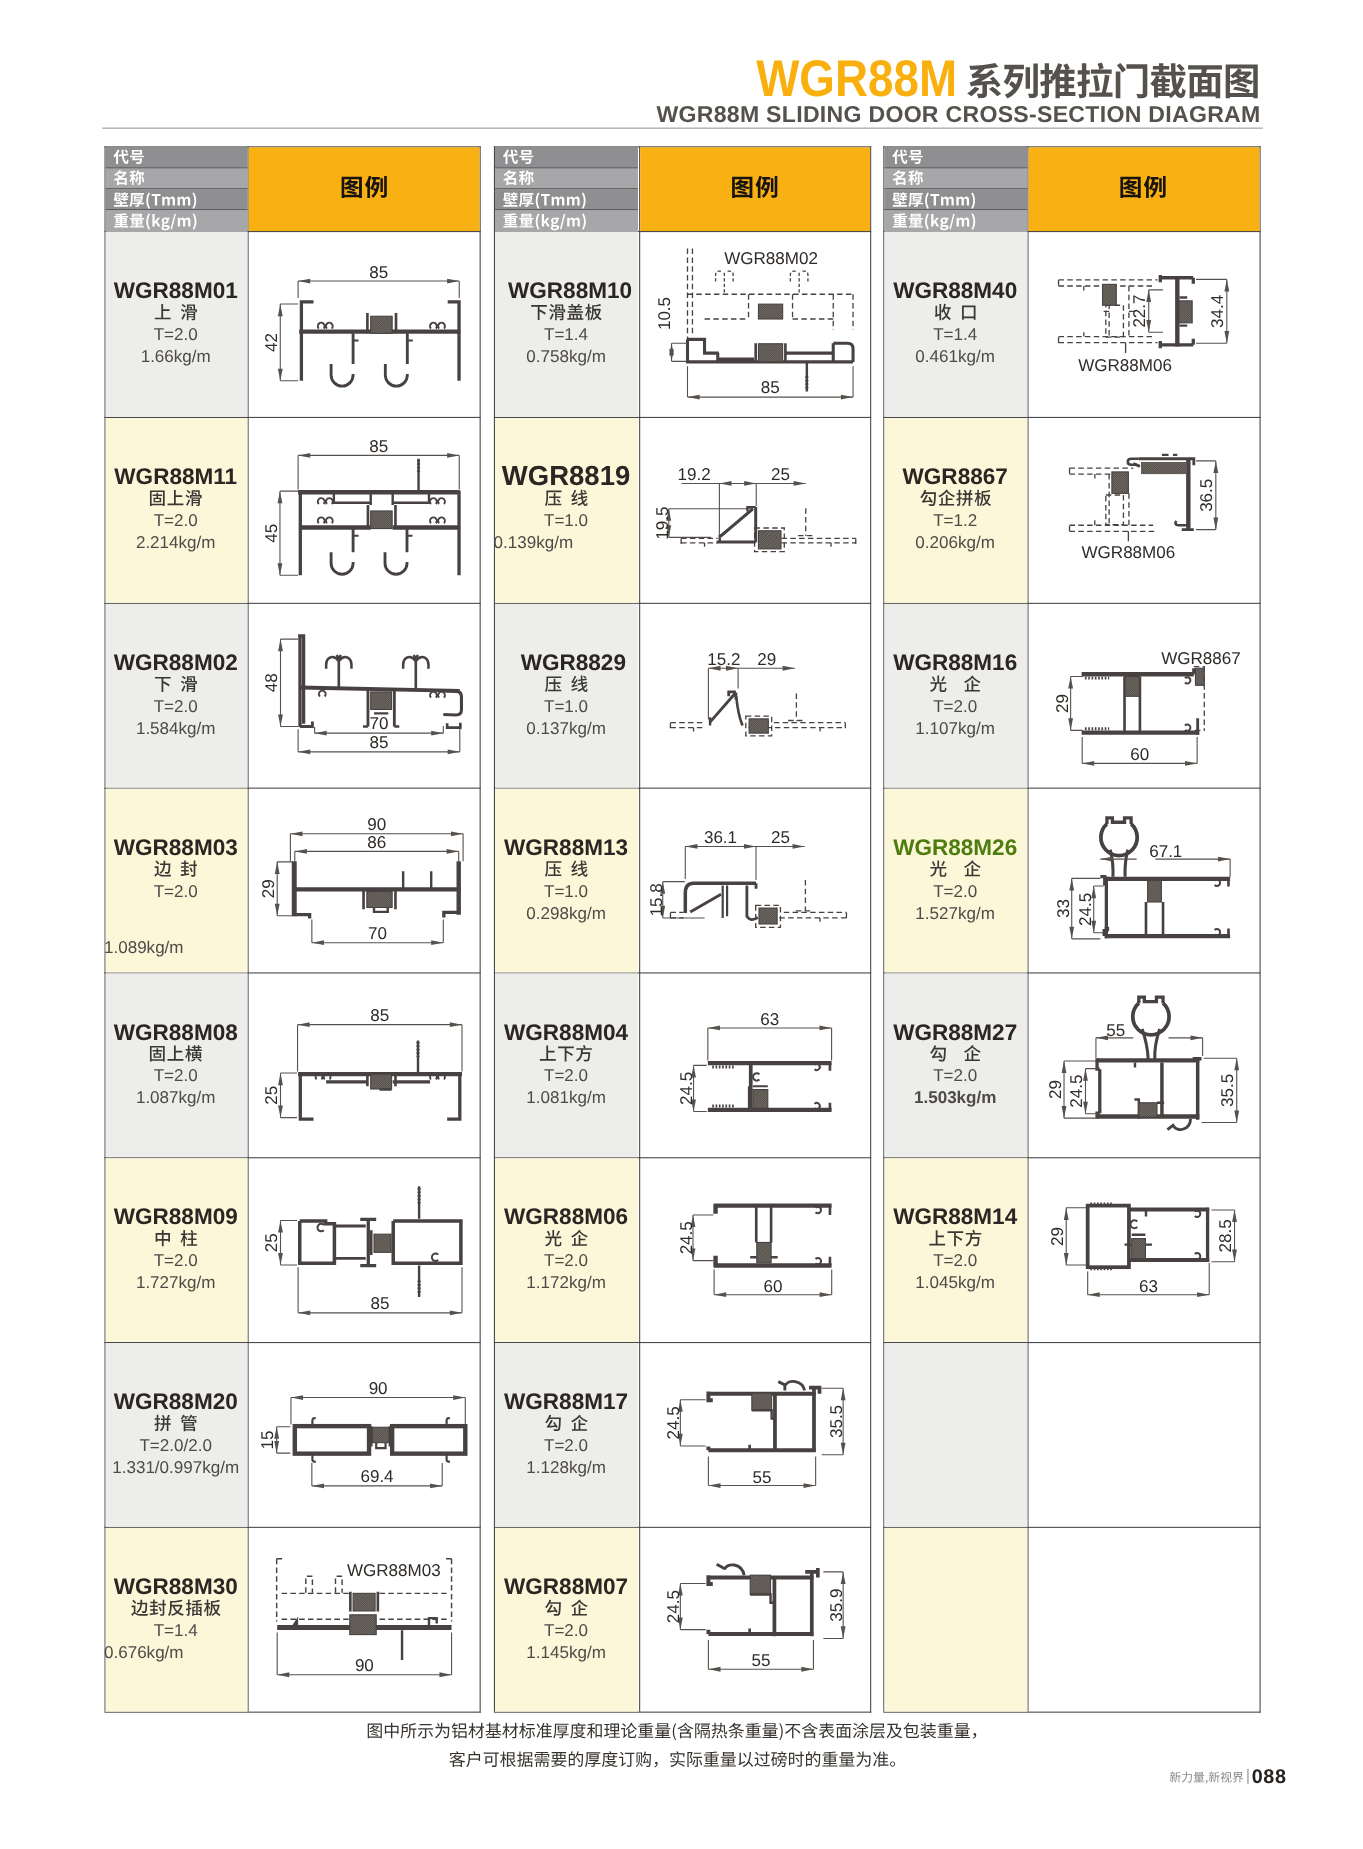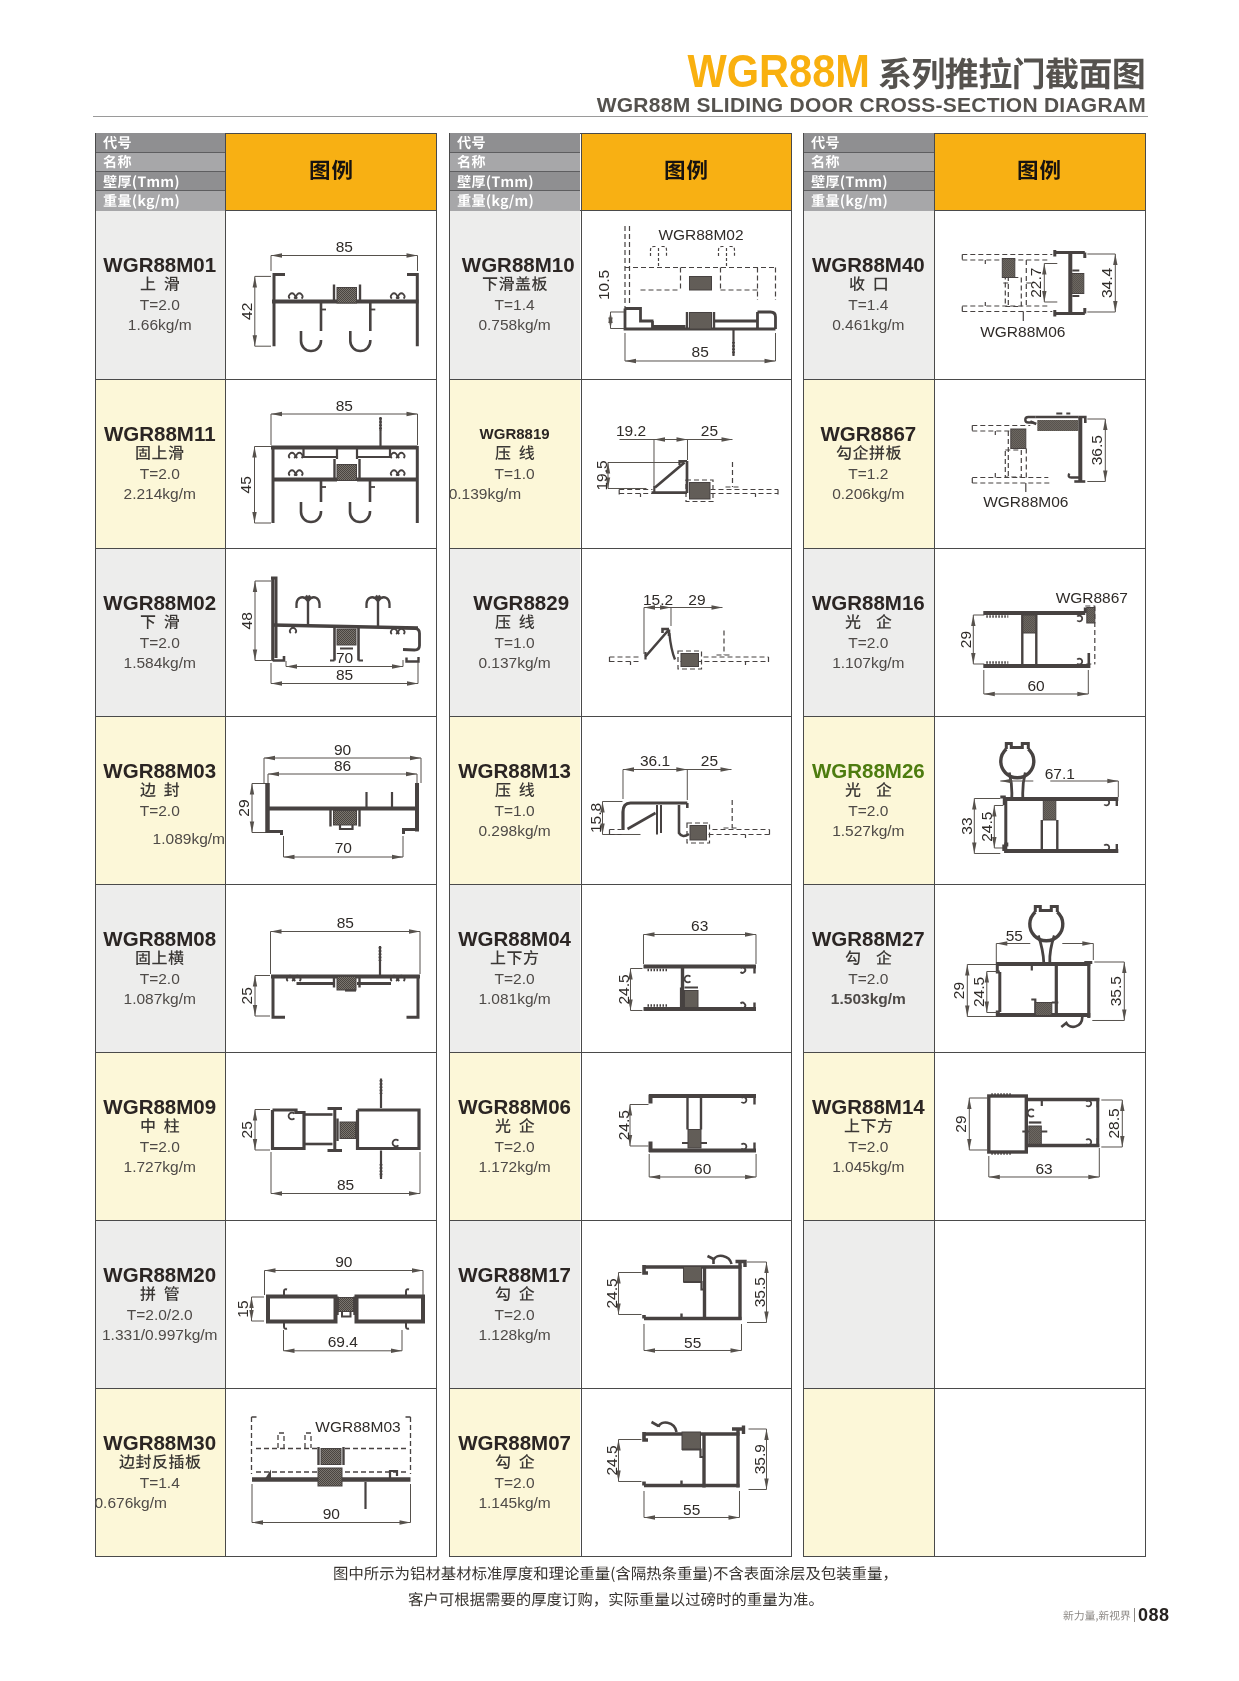--- a/index.html
+++ b/index.html
@@ -145,21 +145,21 @@
 
 <svg style="position:absolute;left:139.9px;top:779.8px;overflow:visible" width="42" height="22">
     <g transform="translate(0,15.7)" fill="#3A3734">
       <path transform="translate(0.0,0) scale(0.01600)" d="M341 -671H872V-579H341ZM831 -671H927Q927 -671 927 -663Q927 -655 927 -644Q927 -634 927 -628Q923 -502 918 -414Q913 -327 906 -269Q899 -212 890 -179Q881 -146 868 -130Q851 -108 832 -99Q812 -90 785 -87Q761 -85 721 -85Q682 -85 640 -87Q638 -108 629 -136Q620 -163 607 -183Q651 -180 688 -179Q726 -179 743 -179Q757 -178 766 -181Q776 -184 783 -192Q793 -202 800 -232Q807 -262 813 -316Q818 -370 823 -453Q827 -536 831 -653ZM544 -832H645Q642 -715 634 -606Q625 -497 600 -400Q574 -302 521 -222Q469 -141 379 -81Q368 -99 349 -119Q330 -139 311 -152Q395 -204 442 -277Q489 -350 510 -438Q531 -526 537 -625Q542 -725 544 -832ZM257 -508V-69H162V-415H38V-508ZM77 -782 150 -834Q177 -809 207 -779Q237 -750 263 -720Q289 -691 305 -668L226 -608Q211 -632 186 -662Q161 -692 133 -724Q104 -756 77 -782ZM209 -134Q234 -134 258 -115Q282 -95 326 -69Q377 -37 445 -29Q513 -20 601 -20Q644 -20 694 -22Q744 -23 795 -26Q846 -29 893 -33Q940 -38 978 -42Q973 -29 966 -10Q960 9 955 29Q950 49 949 63Q922 65 879 67Q835 69 785 71Q735 72 685 73Q635 74 597 74Q498 74 430 63Q363 51 307 19Q274 -2 249 -23Q223 -43 207 -43Q191 -43 172 -24Q152 -5 131 26Q110 56 88 89L18 -4Q70 -63 120 -99Q170 -134 209 -134Z"></path>
       <path transform="translate(23.7,0) scale(0.01600)" d="M517 -615H961V-524H517ZM74 -721H480V-636H74ZM67 -302H490V-217H67ZM45 -515H501V-429H45ZM774 -834H867V-32Q867 8 857 30Q846 52 821 64Q796 75 755 79Q714 82 653 82Q650 70 645 53Q639 36 632 19Q625 2 617 -10Q662 -9 699 -9Q736 -9 749 -9Q763 -9 768 -14Q774 -19 774 -32ZM543 -413 623 -442Q641 -407 660 -366Q679 -324 696 -286Q712 -247 722 -218L636 -182Q627 -212 612 -251Q596 -291 578 -334Q560 -377 543 -413ZM233 -844H324V-470H233ZM233 -406H324V-23H233ZM33 -50Q94 -57 173 -68Q252 -79 340 -91Q428 -104 515 -117L519 -29Q435 -16 350 -3Q265 10 188 22Q110 34 46 44Z"></path>
     </g>
   </svg>
 
 <div style="position:absolute;left:94.5px;top:800.8px;width:130.5px;height:19.4px;line-height:19.4px;font-size:15.5px;color:#4E4A47;font-weight:normal;text-align:center;letter-spacing:0">T=2.0</div>
 
-<div style="position:absolute;left:94.5px;top:829px;width:130.5px;height:19.4px;line-height:19.4px;font-size:15.5px;color:#4E4A47;font-weight:normal;text-align:right;letter-spacing:0">1.089kg/m</div>
+<div style="position:absolute;left:94.5px;top:852px;width:130.5px;height:19.4px;line-height:19.4px;font-size:15.5px;color:#4E4A47;font-weight:normal;text-align:left;letter-spacing:0">1.089kg/m</div>
 
 <div style="position:absolute;left:95.5px;top:885px;width:129.5px;height:167px;background:#EDEDEC;"></div>
 
 <div style="position:absolute;left:94.5px;top:925.7px;width:130.5px;height:25.6px;line-height:25.6px;font-size:20.5px;color:#2B2523;font-weight:bold;text-align:center;letter-spacing:0">WGR88M08</div>
 
 <svg style="position:absolute;left:135.2px;top:947.8px;overflow:visible" width="51" height="22">
     <g transform="translate(0,15.7)" fill="#3A3734">
       <path transform="translate(0.0,0) scale(0.01600)" d="M233 -568H774V-491H233ZM455 -674H544V-347H455ZM373 -318V-199H631V-318ZM289 -390H720V-127H289ZM83 -799H920V87H822V-711H177V87H83ZM137 -47H861V41H137Z"></path>
       <path transform="translate(16.5,0) scale(0.01600)" d="M471 -531H884V-436H471ZM48 -59H953V36H48ZM417 -830H518V-8H417Z"></path>
       <path transform="translate(33.0,0) scale(0.01600)" d="M369 -594H966V-514H369ZM397 -757H942V-680H397ZM510 -844H599V-543H510ZM620 -541H707V-137H620ZM736 -844H825V-541H736ZM494 -247V-173H842V-247ZM494 -383V-311H842V-383ZM411 -450H929V-106H411ZM541 -94 620 -42Q593 -18 555 6Q518 30 479 51Q439 71 403 86Q392 72 373 54Q355 36 340 23Q376 10 414 -10Q452 -30 486 -52Q519 -74 541 -94ZM48 -633H379V-545H48ZM181 -844H269V83H181ZM180 -575 235 -556Q224 -496 207 -432Q190 -368 168 -307Q147 -245 122 -192Q97 -138 70 -100Q62 -119 49 -143Q35 -167 24 -184Q49 -217 72 -263Q96 -308 117 -361Q138 -414 154 -469Q170 -524 180 -575ZM263 -489Q272 -479 289 -454Q307 -430 327 -401Q347 -372 363 -347Q380 -322 386 -312L336 -238Q327 -258 313 -287Q298 -316 282 -347Q265 -379 249 -406Q234 -433 224 -449ZM717 -38 785 -90Q816 -74 852 -52Q888 -31 922 -10Q955 11 977 28L905 86Q885 69 853 46Q822 24 786 2Q750 -20 717 -38Z"></path>
@@ -295,21 +295,21 @@
       <path transform="translate(49.5,0) scale(0.01600)" d="M53 -654H387V-566H53ZM185 -844H273V83H185ZM185 -593 230 -572Q220 -510 203 -445Q186 -380 166 -317Q145 -255 121 -201Q97 -148 72 -110Q68 -123 60 -140Q53 -158 44 -175Q35 -192 27 -203Q53 -234 76 -280Q100 -325 121 -378Q142 -431 158 -486Q175 -542 185 -593ZM269 -545Q278 -535 295 -509Q312 -484 332 -454Q351 -424 368 -398Q385 -373 391 -361L335 -289Q327 -310 314 -340Q300 -371 285 -403Q269 -436 254 -464Q239 -492 229 -510ZM425 -757H517V-515Q517 -450 512 -372Q507 -295 493 -212Q479 -130 452 -53Q425 24 381 88Q373 79 358 69Q343 58 329 48Q314 39 303 34Q345 -26 369 -96Q394 -167 406 -240Q418 -314 421 -385Q425 -456 425 -516ZM468 -557H861V-471H468ZM827 -557H844L860 -560L919 -542Q893 -377 836 -255Q778 -133 694 -50Q610 34 502 85Q496 73 486 58Q477 44 466 30Q456 16 445 7Q542 -33 620 -108Q698 -184 752 -292Q805 -401 827 -539ZM611 -500Q638 -384 685 -283Q731 -182 803 -108Q874 -34 972 6Q962 15 950 29Q938 44 927 59Q916 74 909 87Q805 39 731 -44Q658 -128 609 -239Q561 -351 531 -485ZM875 -830 940 -755Q893 -737 833 -723Q774 -710 709 -700Q644 -691 578 -685Q512 -680 451 -677Q449 -694 441 -717Q434 -741 425 -757Q485 -760 548 -767Q610 -773 671 -782Q732 -790 784 -803Q836 -815 875 -830Z"></path>
     </g>
   </svg>
 
 <div style="position:absolute;left:448.7px;top:294.8px;width:131.8px;height:19.4px;line-height:19.4px;font-size:15.5px;color:#4E4A47;font-weight:normal;text-align:center;letter-spacing:0">T=1.4</div>
 
 <div style="position:absolute;left:448.7px;top:314.8px;width:131.8px;height:19.4px;line-height:19.4px;font-size:15.5px;color:#4E4A47;font-weight:normal;text-align:center;letter-spacing:0">0.758kg/m</div>
 
 <div style="position:absolute;left:449.7px;top:380px;width:130.8px;height:168px;background:#FCF7D8;"></div>
 
-<div style="position:absolute;left:448.7px;top:420.7px;width:131.8px;height:25.6px;line-height:25.6px;font-size:15px;color:#2B2523;font-weight:bold;text-align:center;letter-spacing:0">WGR8819</div>
+<div style="position:absolute;left:448.7px;top:420.7px;width:131.8px;height:25.6px;line-height:25.6px;font-size:25px;color:#2B2523;font-weight:bold;text-align:center;letter-spacing:0">WGR8819</div>
 
 <svg style="position:absolute;left:494.7px;top:442.8px;overflow:visible" width="42" height="22">
     <g transform="translate(0,15.7)" fill="#3A3734">
       <path transform="translate(0.0,0) scale(0.01600)" d="M163 -797H960V-706H163ZM110 -797H200V-473Q200 -412 197 -340Q193 -267 183 -191Q174 -115 155 -44Q136 27 105 86Q97 78 82 68Q68 57 53 48Q38 38 27 34Q56 -21 73 -85Q90 -150 98 -217Q106 -285 108 -350Q110 -416 110 -472ZM195 -46H953V45H195ZM259 -460H909V-370H259ZM523 -660H619V10H523ZM681 -268 748 -314Q791 -280 832 -239Q872 -197 894 -165L823 -110Q810 -133 787 -160Q764 -188 736 -216Q708 -245 681 -268Z"></path>
       <path transform="translate(23.7,0) scale(0.01600)" d="M79 -177Q77 -186 72 -201Q67 -217 61 -233Q55 -250 50 -261Q68 -265 86 -282Q104 -299 127 -327Q140 -340 164 -371Q188 -402 218 -444Q247 -487 278 -537Q308 -587 334 -638L412 -589Q354 -489 283 -393Q213 -297 141 -224V-222Q141 -222 132 -218Q122 -213 110 -206Q98 -199 89 -191Q79 -183 79 -177ZM79 -177 74 -252 117 -282 389 -329Q387 -311 386 -287Q386 -264 387 -250Q295 -231 237 -219Q180 -207 149 -199Q117 -192 103 -187Q88 -182 79 -177ZM73 -419Q71 -428 65 -444Q60 -460 54 -478Q48 -495 42 -507Q57 -511 71 -527Q85 -543 101 -567Q109 -579 125 -607Q141 -634 160 -672Q180 -710 199 -754Q218 -797 232 -842L320 -800Q296 -741 264 -681Q232 -621 197 -566Q162 -512 126 -468V-465Q126 -465 118 -461Q110 -456 99 -449Q89 -441 81 -433Q73 -425 73 -419ZM73 -419 71 -487 112 -514 296 -530Q293 -513 290 -491Q288 -468 288 -454Q226 -447 187 -442Q148 -436 125 -433Q102 -429 91 -425Q79 -422 73 -419ZM51 -62Q93 -72 148 -87Q203 -103 264 -120Q326 -138 388 -156L402 -78Q315 -49 228 -22Q142 6 71 29ZM432 -608 905 -679 921 -596 448 -523ZM412 -393 933 -489 948 -406 427 -308ZM579 -847H672Q671 -737 677 -632Q682 -528 694 -434Q705 -340 722 -263Q738 -185 760 -129Q781 -72 807 -41Q832 -9 861 -9Q873 -9 881 -19Q889 -28 893 -52Q897 -77 899 -119Q913 -103 933 -89Q952 -75 968 -67Q960 -9 947 24Q934 56 911 69Q888 82 851 82Q800 82 761 47Q721 11 691 -54Q661 -118 640 -205Q619 -292 605 -396Q592 -500 585 -614Q579 -729 579 -847ZM705 -779 760 -830Q783 -819 809 -804Q835 -789 859 -773Q882 -757 897 -744L841 -686Q818 -707 779 -734Q740 -760 705 -779ZM876 -350 955 -313Q900 -226 820 -153Q739 -81 642 -25Q545 30 436 68Q427 50 411 28Q395 6 378 -10Q483 -42 578 -91Q673 -140 749 -206Q826 -271 876 -350Z"></path>
     </g>
   </svg>
 
 <div style="position:absolute;left:448.7px;top:463.8px;width:131.8px;height:19.4px;line-height:19.4px;font-size:15.5px;color:#4E4A47;font-weight:normal;text-align:center;letter-spacing:0">T=1.0</div>
 

